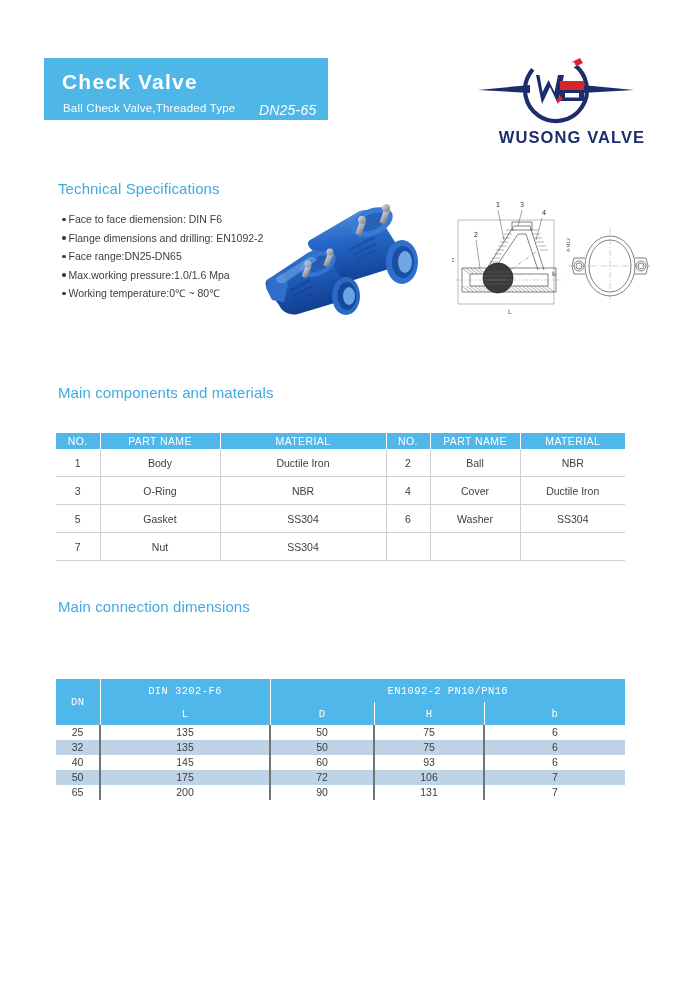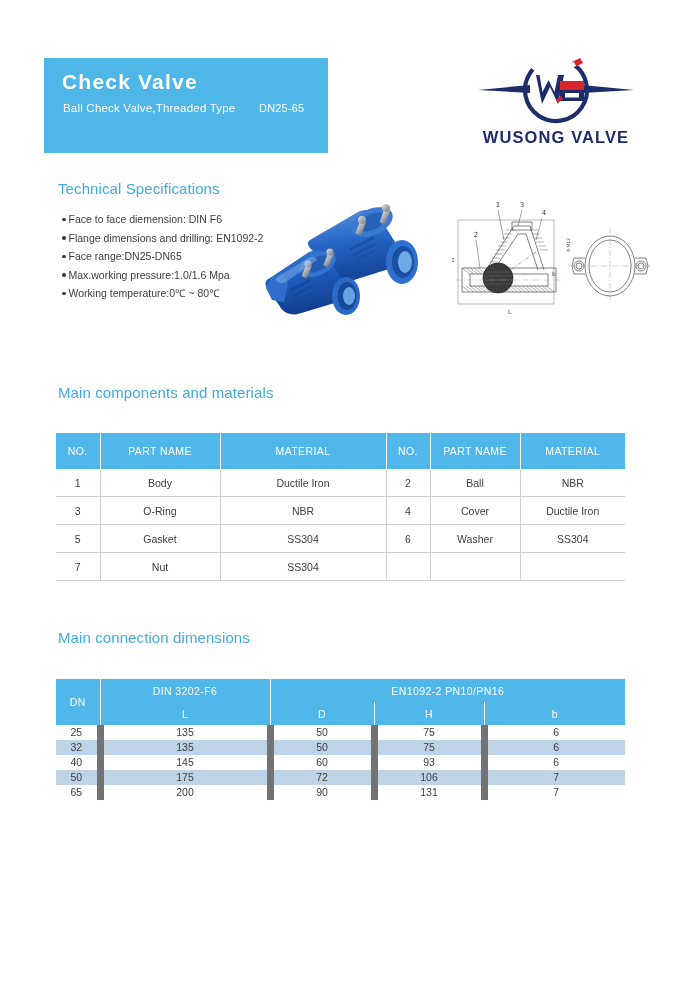--- a/index.html
+++ b/index.html
@@ -15,21 +15,21 @@
     color: #3b3b3b;
     overflow: hidden;
   }
 
   
   .header-band {
     position: absolute;
     left: 44px;
     top: 58px;
     width: 284px;
-    height: 95px;
+    height: 62px;
     background: #4fb6e8;
   }
   .header-title {
     position: absolute;
     left: 18px;
     top: 12px;
     font-size: 21px;
     font-weight: bold;
     color: #ffffff;
     letter-spacing: 1.2px;
@@ -39,62 +39,63 @@
     left: 19px;
     top: 44px;
     font-size: 11.5px;
     color: #ffffff;
     letter-spacing: 0.2px;
   }
   .header-size {
     position: absolute;
     left: 215px;
     top: 44px;
-    font-size: 11px;
+    font-size: 14px;
     color: #ffffff;
     letter-spacing: 0.2px;
+    font-style: italic;
   }
 
   
   .logo-wrap {
     position: absolute;
     left: 468px;
     top: 52px;
     width: 176px;
     height: 108px;
   }
   .logo-mark {
     position: absolute;
     left: 0;
     top: 0;
     width: 176px;
     height: 76px;
   }
   .logo-text {
     position: absolute;
-    left: 0;
+    left: 16px;
     top: 76px;
     width: 176px;
     text-align: center;
     font-size: 16.5px;
     font-weight: bold;
     color: #1d2d6b;
     letter-spacing: 1.1px;
   }
 
   
   .sec-heading {
     position: absolute;
     font-size: 15px;
     color: #42aade;
     letter-spacing: 0.1px;
   }
   #sec-tech  { left: 58px; top: 180px; }
   #sec-comp  { left: 58px; top: 384px; }
-  #sec-dim   { left: 58px; top: 629px; }
+  #sec-dim   { left: 58px; top: 598px; }
 
   
   .spec-list {
     position: absolute;
     left: 62px;
     top: 210px;
     width: 300px;
   }
   .spec-item {
     font-size: 10.5px;
@@ -161,39 +162,39 @@
     border-right: 1px solid #ffffff;
   }
   .thead-cell.last { border-right: none; }
 
   
   #comp-table {
     left: 56px;
     top: 433px;
     width: 569px;
   }
-  #comp-table th { height: 36px; }
+  #comp-table th { height: 16px; }
   #comp-table td {
     height: 27px;
     border-bottom: 1px solid #cfcfcf;
     border-right: 1px solid #cfcfcf;
   }
   #comp-table td.edge-last { border-right: none; }
   #comp-table tr.last-row td { border-bottom: 1px solid #cfcfcf; }
 
   
   #dim-table {
     left: 56px;
     top: 679px;
     width: 569px;
   }
-  #dim-table th { height: 23px; }
+  #dim-table th { height: 23px; font-family: Liberation Mono, monospace; }
   #dim-table td {
     height: 15px;
-    border-right: 7px solid #737373;
+    border-right: 2px solid #737373;
     line-height: 15px;
   }
   #dim-table td.no-div { border-right: none; }
   #dim-table tr.stripe td { background: #bfd3e6; }
   #dim-table tr.last td { border-bottom: none; }
 </style>
 </head>
 <body>
 
 <div class="header-band">

